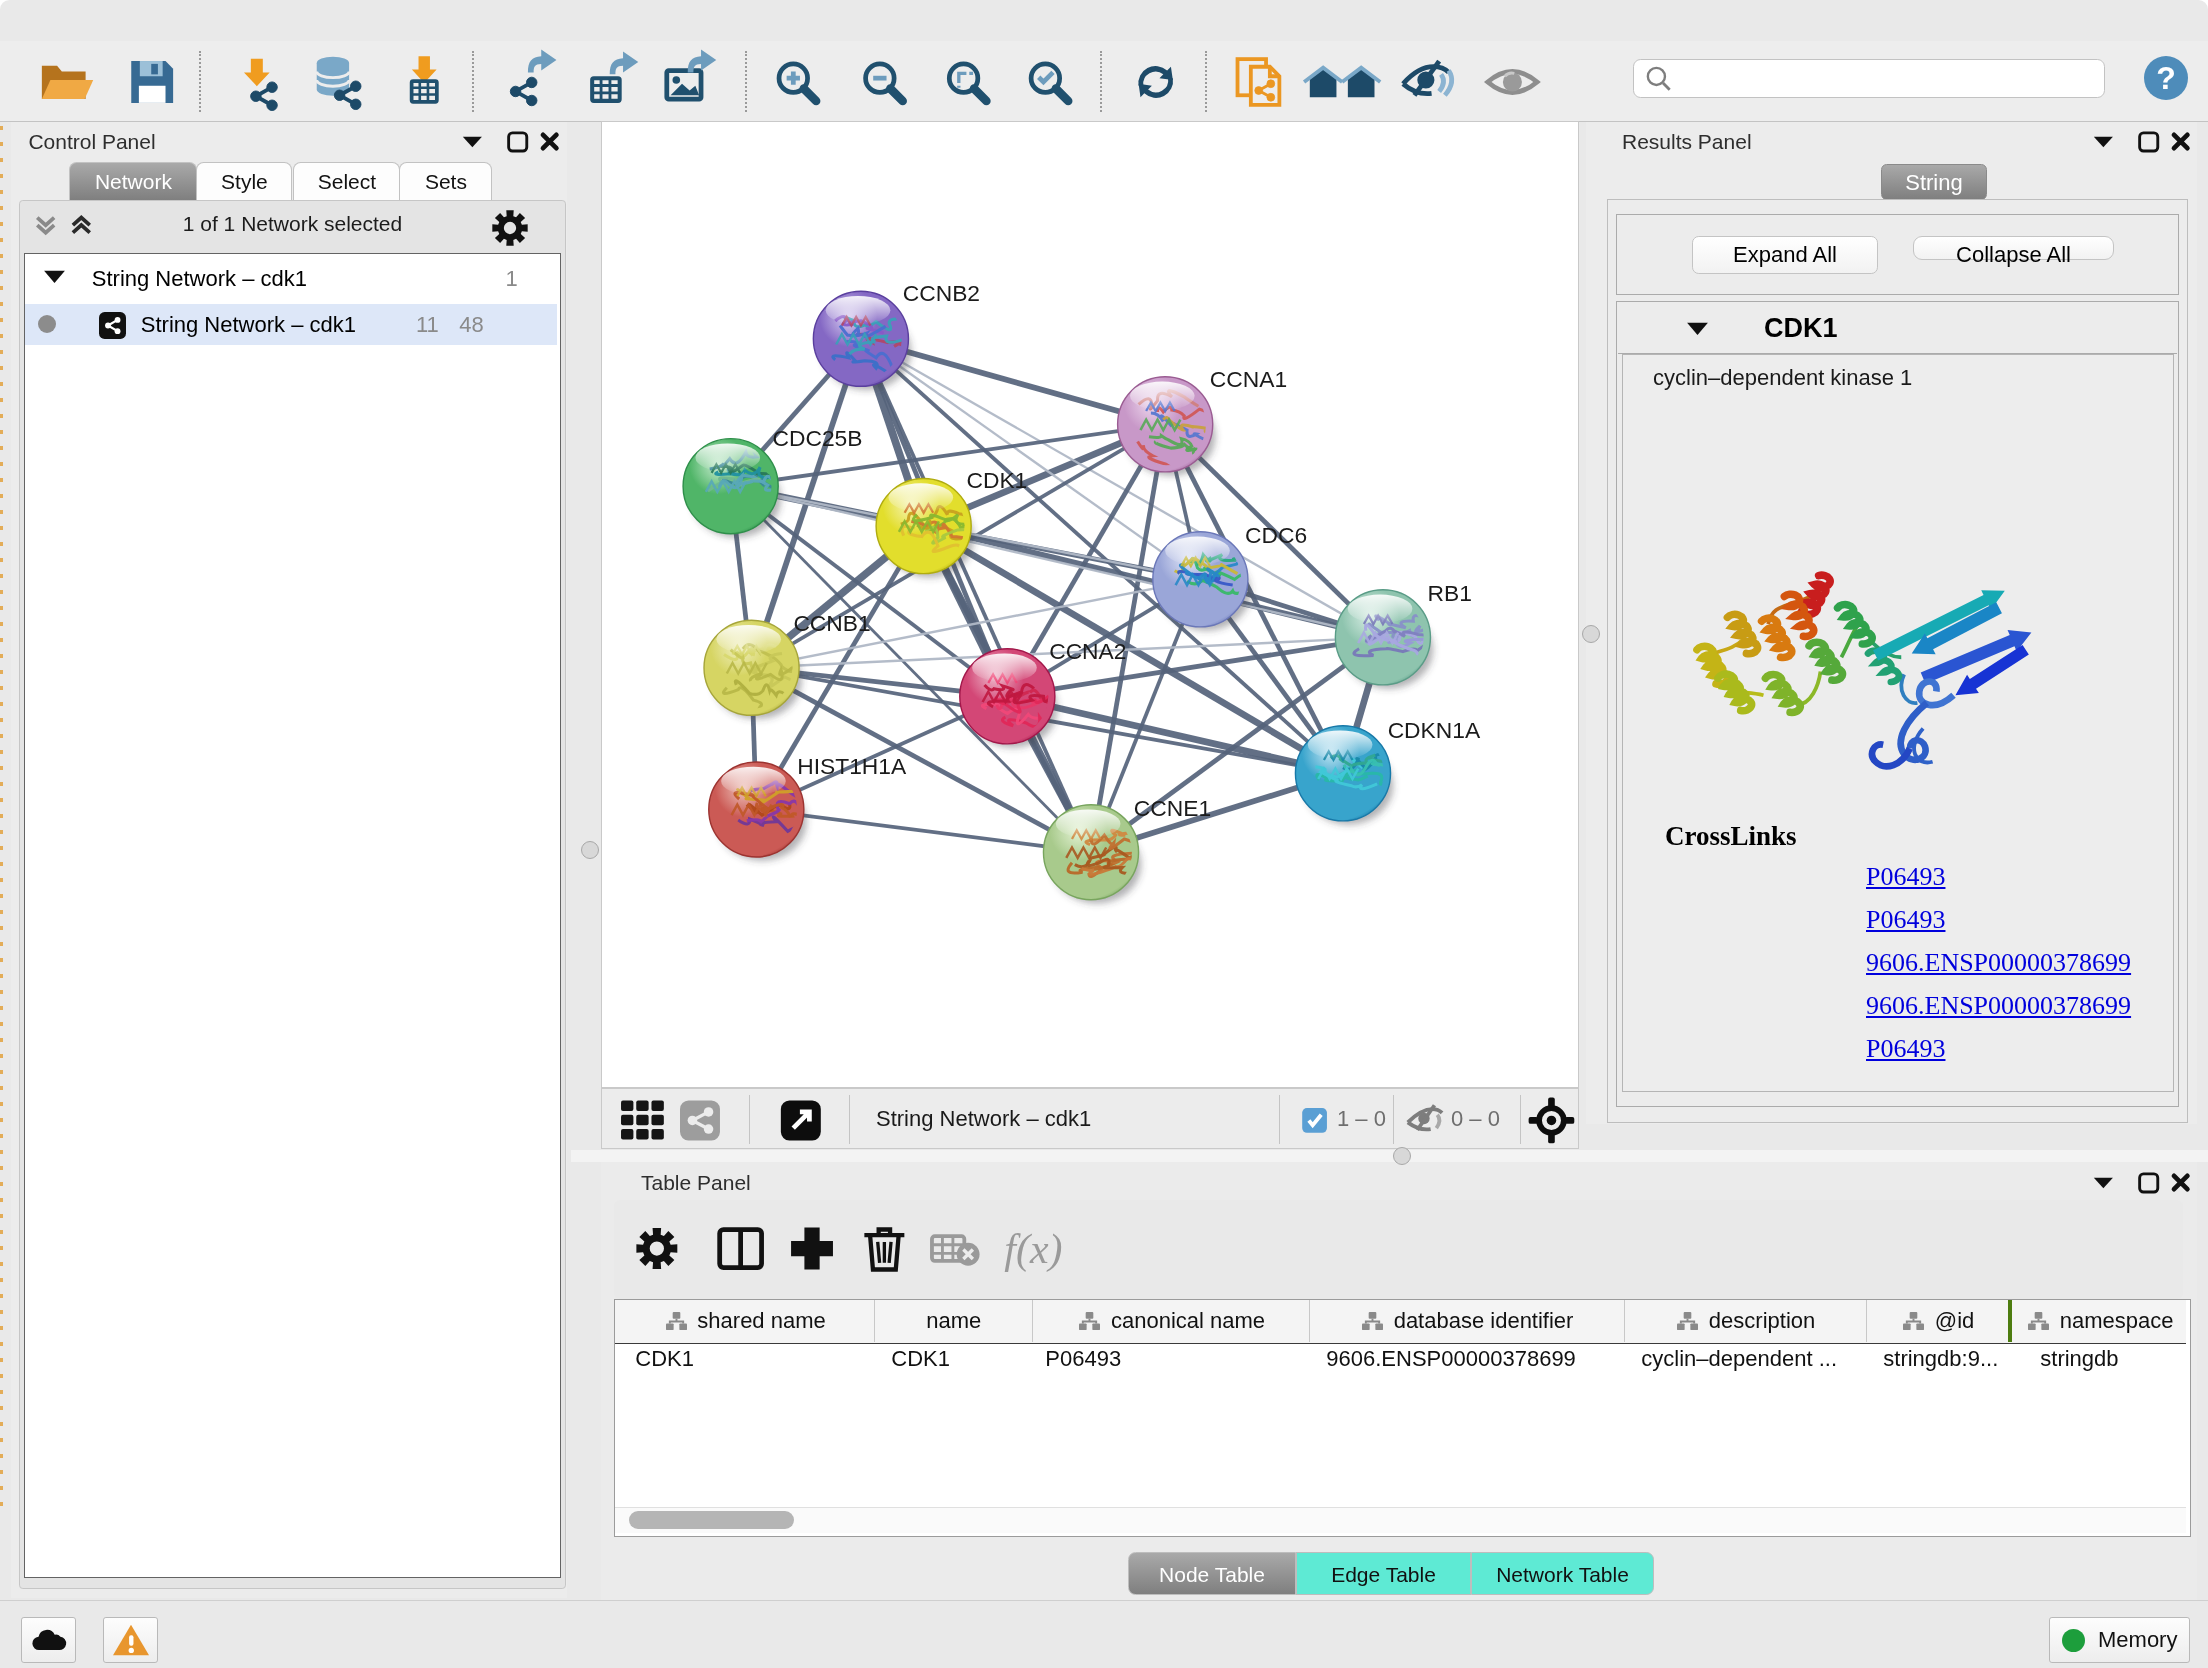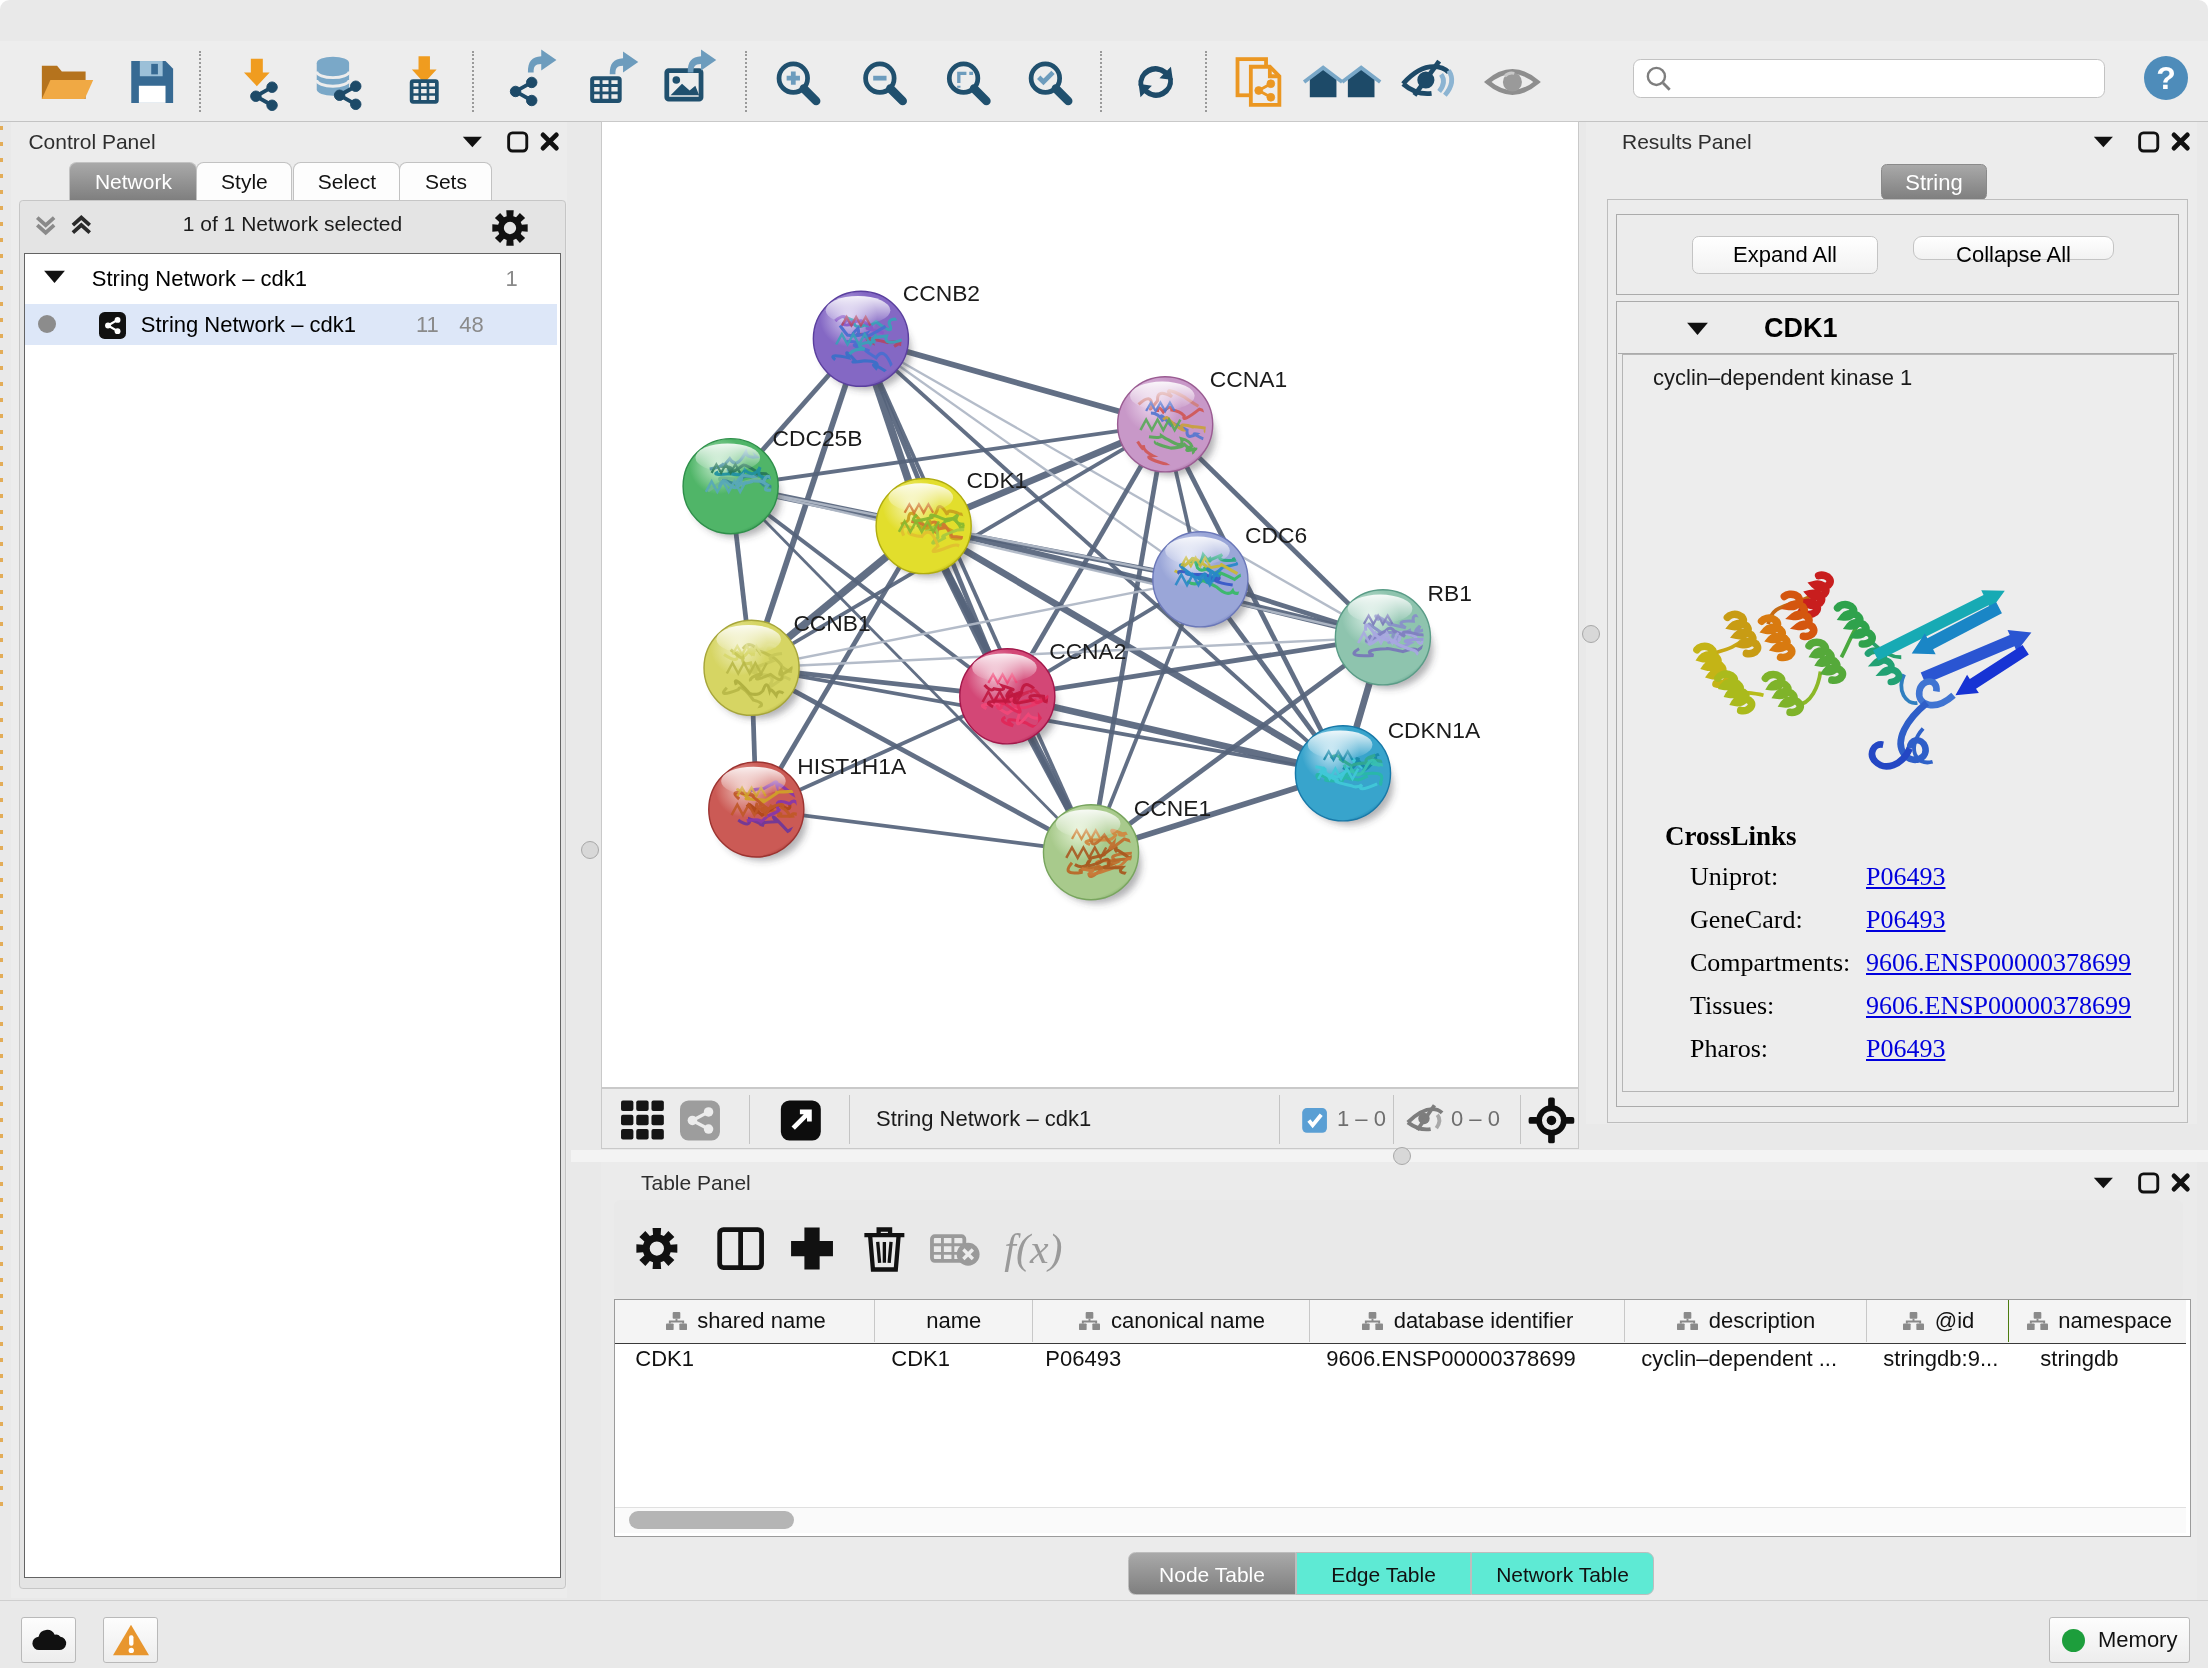--- a/index.html
+++ b/index.html
@@ -660,23 +660,20 @@
             <polygon points="210.7,103.4 327.0,45.2 329.4,50.0 344.0,30.0 319.2,29.6 321.6,34.5 205.3,92.6" fill="#17aab4"></polygon>
             <polygon points="335.0,42.2 262.5,80.1 259.8,74.9 246.0,96.0 271.2,96.8 268.5,91.6 341.0,53.8" fill="#1a86c6"></polygon>
             <polygon points="260.5,128.0 354.2,88.5 356.5,93.9 372.0,74.0 346.9,71.2 349.2,76.5 255.5,116.0" fill="#2a55d2"></polygon>
             <polygon points="362.7,87.0 307.2,123.0 304.3,118.5 292.0,140.0 316.7,137.6 313.7,133.1 369.3,97.0" fill="#1733d4"></polygon>
             <path d="M290 140 C270 158 252 150 254 136 C256 122 274 122 272 136" fill="none" stroke="#3f74d2" stroke-width="7"></path>
             <path d="M262 148 C240 166 228 188 238 202 C248 214 264 206 260 194 C256 184 244 186 244 196" fill="none" stroke="#2e5ec8" stroke-width="7"></path>
             <path d="M244 196 C236 214 218 220 208 210 C200 202 206 190 216 192" fill="none" stroke="#2447c4" stroke-width="7"></path>
           </g>
         </svg>
       <div style="font-family:'Liberation Serif',serif;position:absolute;left:42px;top:466px;font-size:27px;font-weight:bold;color:#000;">CrossLinks</div>
-      <div style="font-family:'Liberation Serif',serif;position:absolute;left:67px;top:500px;font-size:26px;color:#000;line-height:43px;">
-        Uniprot:<br>GeneCard:<br>Compartments:<br>Tissues:<br>Pharos:
-      </div>
       <div style="font-family:'Liberation Serif',serif;position:absolute;left:243px;top:500px;font-size:26px;line-height:43px;">
         <span class="link">P06493</span><br><span class="link">P06493</span><br><span class="link">9606.ENSP00000378699</span><br><span class="link">9606.ENSP00000378699</span><br><span class="link">P06493</span>
       </div>
     </div>
   </div>
 
   <div class="tpanel" id="tpanel">
     <div class="phead" style="left:40px;top:8.6px;">Table Panel</div>
     <svg style="position:absolute;left:1489px;top:6.7px;" width="105" height="27" viewBox="0 0 110 28">
       <path d="M4 9 L24 9 L14 20 Z" fill="#111"></path>
@@ -745,21 +742,21 @@
               </g>
             </svg>description</div>
 <div style="position:absolute;left:1251px;top:0;width:143px;height:42px;border-left:1px solid #c8c8c8;text-align:center;font-size:22px;color:#111;line-height:42px;overflow:hidden;white-space:nowrap;box-sizing:border-box;"><svg width="23" height="21" viewBox="0 0 24 22" style="vertical-align:-3.8px;margin-right:9.5px;">
               <g fill="#8a8a8a">
                 <rect x="8" y="1" width="8" height="7" rx="1"></rect>
                 <rect x="1" y="13" width="8" height="7" rx="1"></rect>
                 <rect x="15" y="13" width="8" height="7" rx="1"></rect>
                 <path d="M12 8 L12 11 M5 13 L5 11 L19 11 L19 13" stroke="#8a8a8a" stroke-width="2" fill="none"></path>
               </g>
             </svg>@id</div>
-<div style="position:absolute;left:1393px;top:0;width:180px;height:42px;border-left:1px solid #4d7c0f;text-align:center;font-size:22px;color:#111;line-height:42px;overflow:hidden;white-space:nowrap;box-sizing:border-box;"><svg width="23" height="21" viewBox="0 0 24 22" style="vertical-align:-3.8px;margin-right:9.5px;">
+<div style="position:absolute;left:1393px;top:0;width:180px;height:42px;border-left:4px solid #4d7c0f;text-align:center;font-size:22px;color:#111;line-height:42px;overflow:hidden;white-space:nowrap;box-sizing:border-box;"><svg width="23" height="21" viewBox="0 0 24 22" style="vertical-align:-3.8px;margin-right:9.5px;">
               <g fill="#8a8a8a">
                 <rect x="8" y="1" width="8" height="7" rx="1"></rect>
                 <rect x="1" y="13" width="8" height="7" rx="1"></rect>
                 <rect x="15" y="13" width="8" height="7" rx="1"></rect>
                 <path d="M12 8 L12 11 M5 13 L5 11 L19 11 L19 13" stroke="#8a8a8a" stroke-width="2" fill="none"></path>
               </g>
             </svg>namespace</div>
 </div>
       <div style="position:absolute;left:0;top:44px;width:1571px;height:32px;background:#fff;" id="trow">
 <div style="position:absolute;left:20px;top:0;height:32px;line-height:30px;font-size:22px;color:#111;white-space:nowrap;">CDK1</div>

